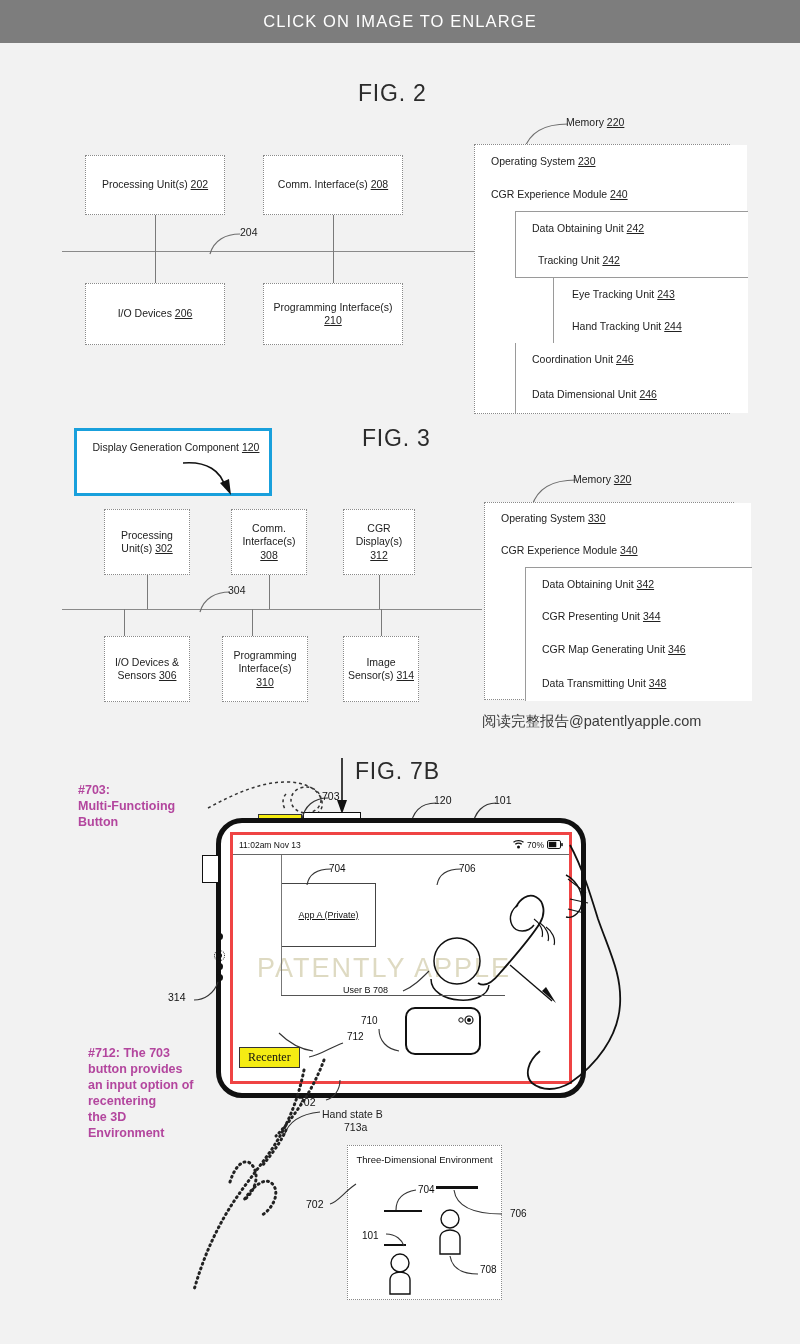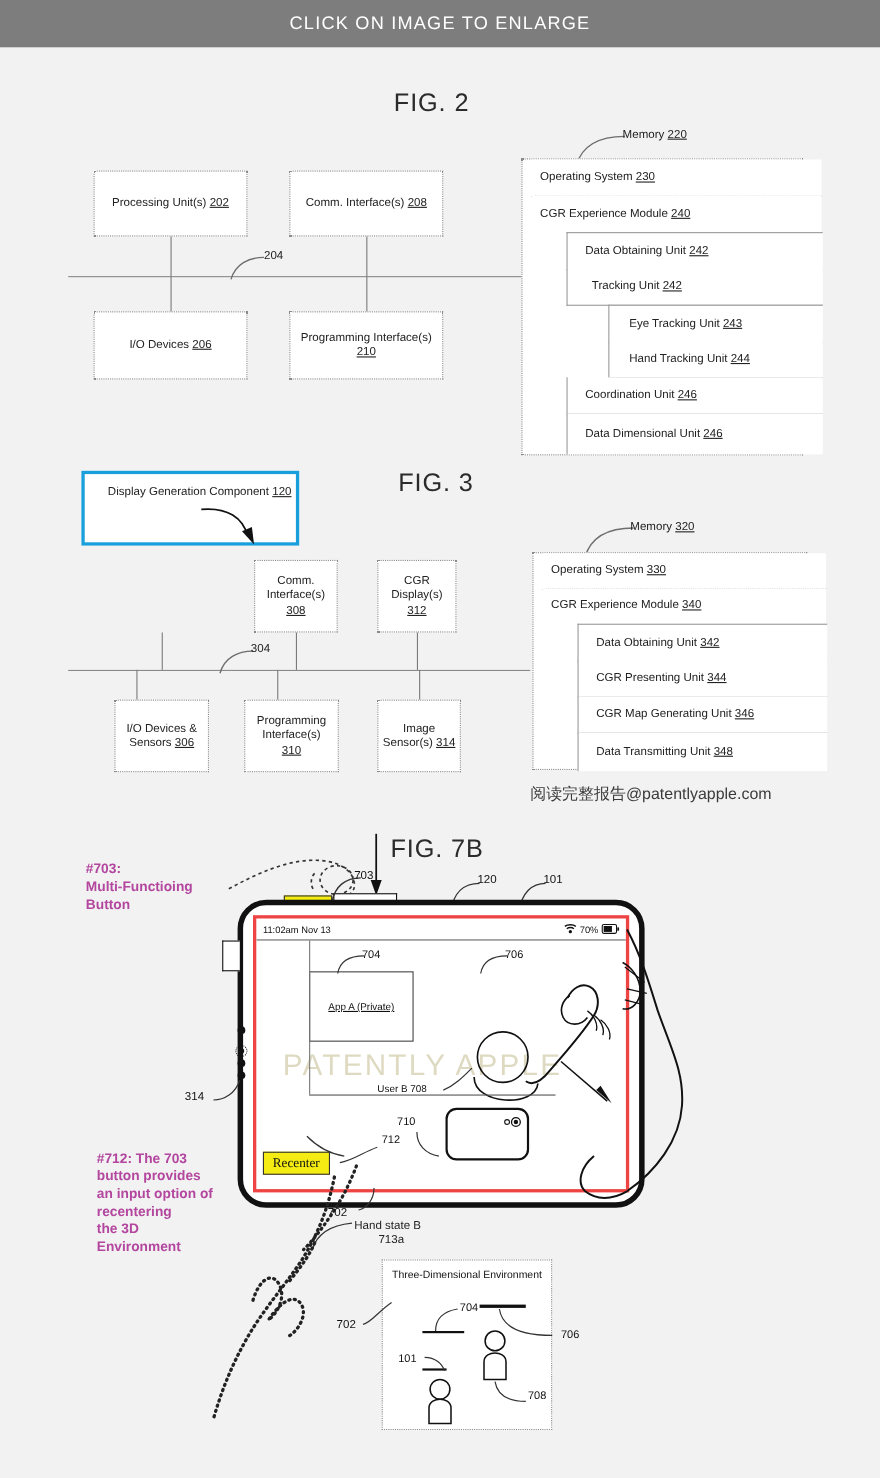--- a/index.html
+++ b/index.html
@@ -155,37 +155,41 @@
     <div class="sbox" style="position:absolute; left:40px; top:198px; width:216px; height:33px; border:1px solid #9a9a9a; border-right:none; border-top:none;">
       <span style="padding-left:8px;"><span>Coordination Unit</span> <span class="u">246</span></span>
     </div>
     <div class="sbox" style="position:absolute; left:40px; top:231px; width:216px; height:37px; border:1px solid #9a9a9a; border-right:none; border-top:none; border-bottom:none;">
       <span style="padding-left:8px;"><span>Data Dimensional Unit</span> <span class="u">246</span></span>
     </div>
   </div>
 
   <div class="fig-title" style="left:362px; top:425px;">FIG. 3</div>
 
-  <div class="abs dbox hl-blue" style="left:74px; top:428px; width:198px; height:68px; justify-content:flex-end; padding-left:10px; align-items:flex-start; padding-top:10px;">
+  <div class="abs dbox hl-blue" style="left:74px; top:428px; width:198px; height:68px; justify-content:center; padding-left:10px; align-items:flex-start; padding-top:10px;">
     <span style="font-size:10.5px;">
       <span>Display Generation Component</span>
       <span class="u">120</span>
     </span>
     <svg class="abs" style="left:102px; top:26px;" width="80" height="42">
       <path d="M4,6 C28,4 42,14 46,30" stroke="#111" stroke-width="1.6" fill="none"></path>
       <polygon points="41,26 52,38 50,22" fill="#111"></polygon>
     </svg>
   </div>
 
   <div class="bus" style="left:62px; top:609px; width:420px;"></div>
   <svg class="abs" style="left:196px; top:586px;" width="60" height="28">
     <path d="M4,26 C8,12 20,6 34,6" stroke="#6e6e6e" stroke-width="1.2" fill="none"></path>
   </svg>
   <div class="lbl" style="left:228px; top:584px;">304</div>
 
+  <div class="abs dbox" style="left:104px; top:509px; width:86px; height:66px; flex-direction:column;">
+    <span>Processing</span>
+    <span><span>Unit(s)</span> <span class="u">302</span></span>
+  </div>
   <div class="lead" style="left:147px; top:575px; height:34px;"></div>
 
   <div class="abs dbox" style="left:231px; top:509px; width:76px; height:66px; flex-direction:column;">
     <span>Comm.</span>
     <span>Interface(s)</span>
     <span class="u">308</span>
   </div>
   <div class="lead" style="left:269px; top:575px; height:34px;"></div>
 
   <div class="abs dbox" style="left:343px; top:509px; width:72px; height:66px; flex-direction:column;">

